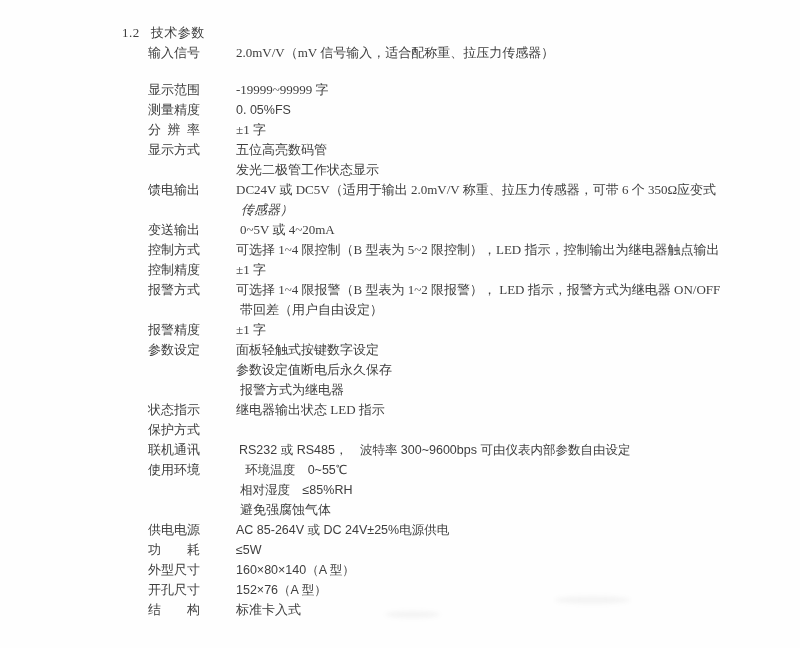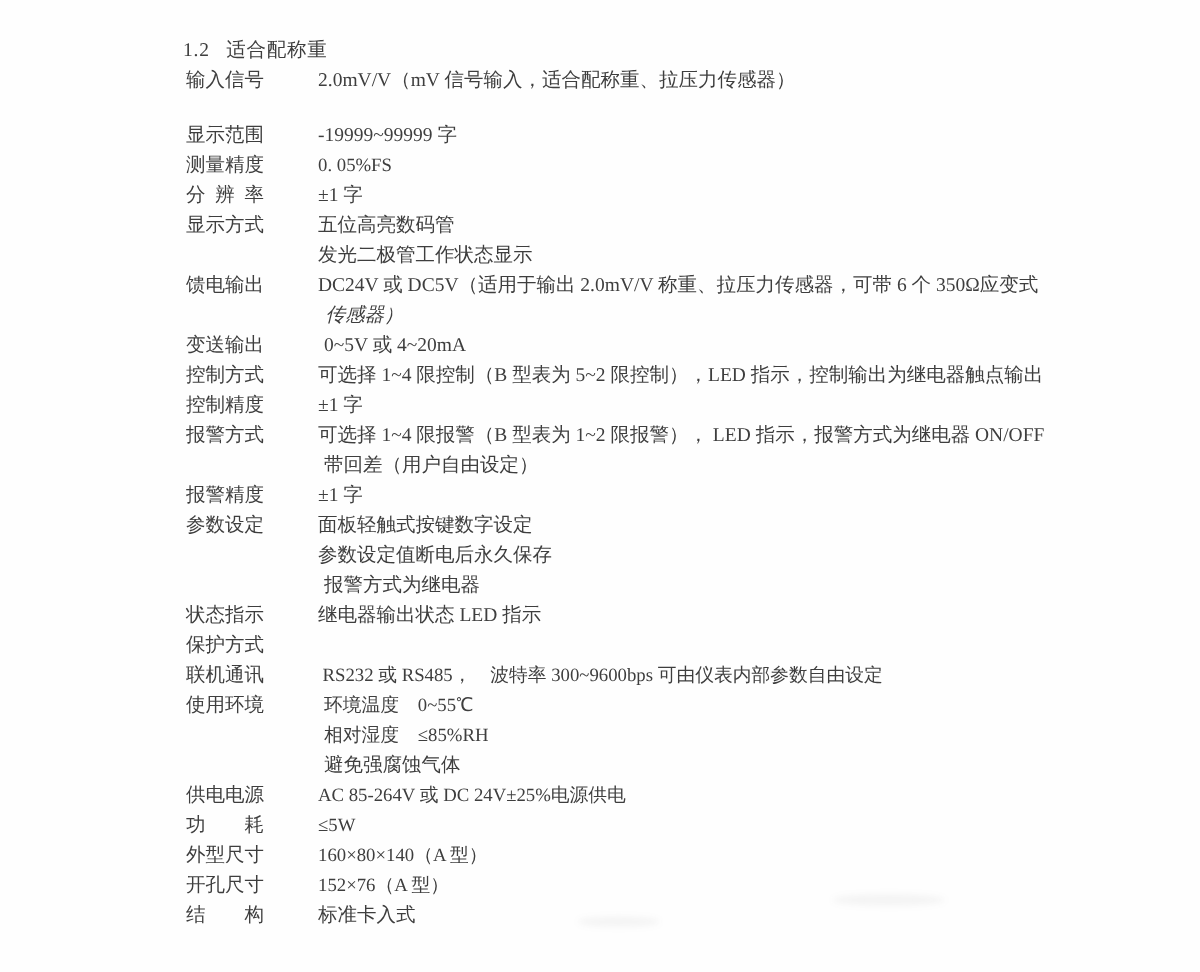--- a/index.html
+++ b/index.html
@@ -11,50 +11,51 @@
     font-family: "Liberation Serif", "DejaVu Serif", serif;
     color: #3e3e3e;
   }
   .doc { position: absolute; left: 122px; top: 23px; width: 660px; }
   .heading {
     font-size: 13px; line-height: 20px;
     display: flex; align-items: baseline;
     letter-spacing: 0.5px;
   }
   .heading .num { margin-right: 11px; }
-  .rows { margin-left: 2px; }
+  .rows { margin-left: 26px; }
   .row { display: flex; align-items: flex-start; }
   .row .label {
     width: 52px; min-width: 52px;
     font-size: 13px; line-height: 20px;
     text-align: justify; text-align-last: justify;
     margin-right: 36px;
   }
   .row .values { font-size: 13px; line-height: 20px; }
   .vline { white-space: nowrap; }
   .vline.mono {
-    font-family: Liberation Serif, serif;
+    font-family: Liberation Sans, sans-serif;
     font-size: 12.5px;
+    text-align: center;
   }
   .gap-after { margin-bottom: 17px; }
   .smudge {
     position: absolute;
     background: rgba(90,90,90,0.06);
     filter: blur(2px);
     border-radius: 50%;
     pointer-events: none;
   }
 </style>
 </head>
 <body style="background: rgb(254, 254, 254); color: rgb(62, 62, 62);">
 
 <div class="doc">
   <div class="heading">
     <span class="num">1.2</span>
-    <span>适合配称重</span>
+    <span>技术参数</span>
   </div>
   <div class="rows">
   <div class="row gap-after">
     <div class="label">输入信号</div>
     <div class="values">
           <div class="vline">2.0mV/V（mV 信号输入，适合配称重、拉压力传感器）</div>
         </div>
   </div>
 
   <div class="row">

